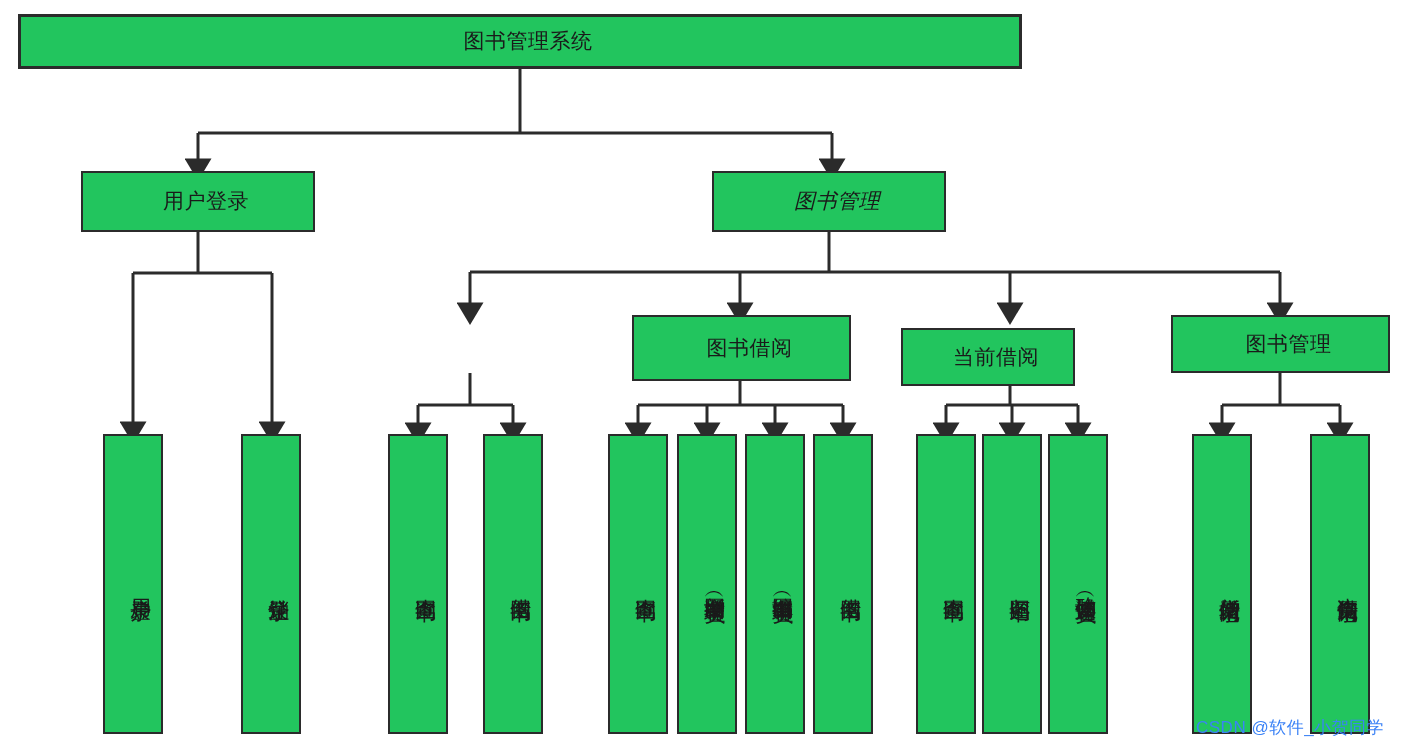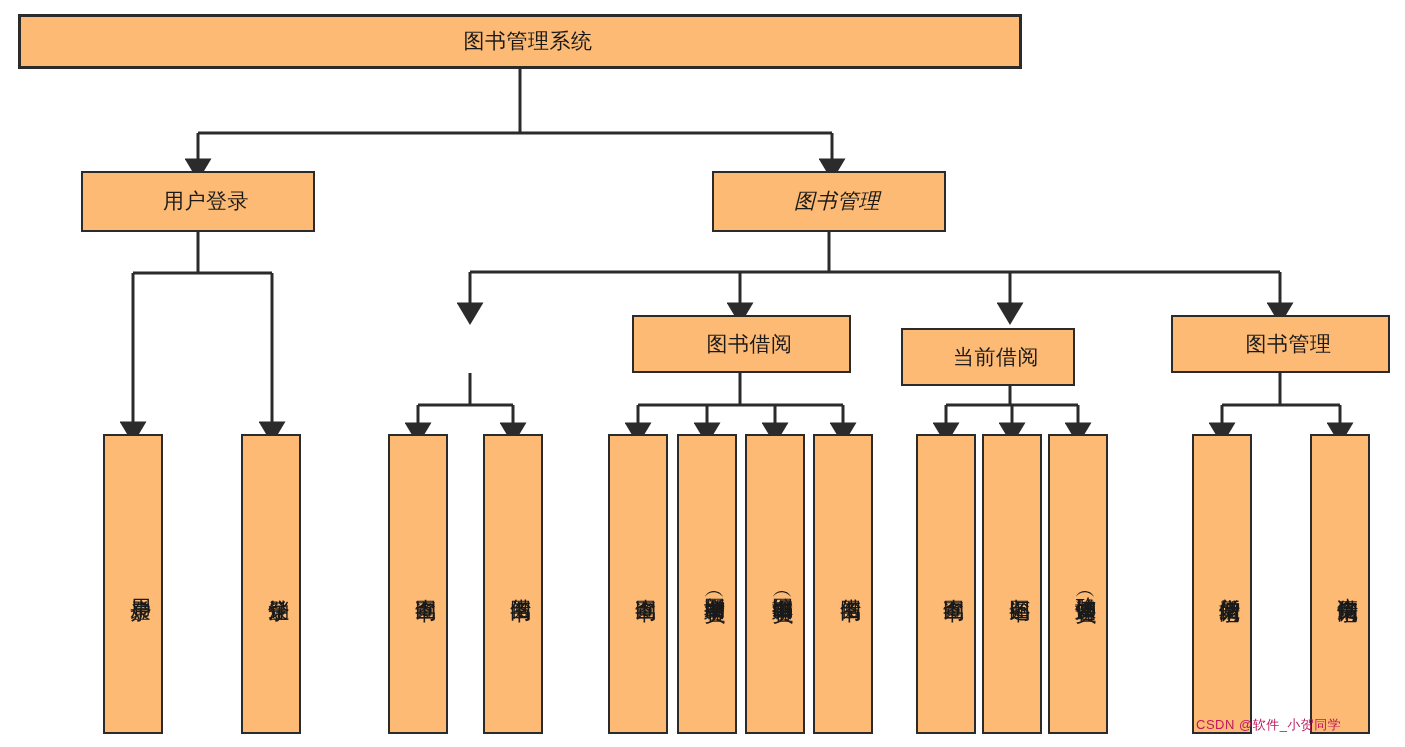--- a/index.html
+++ b/index.html
@@ -21,21 +21,21 @@
     position: absolute;
     left: 0;
     top: 0;
     width: 1405px;
     height: 747px;
     pointer-events: none;
   }
   .node {
     position: absolute;
     box-sizing: border-box;
-    background: #fdba74;
+    background: #22c55e;
     border: 2.5px solid #2b2b2b;
     display: flex;
     align-items: center;
     justify-content: center;
     padding-left: 16px;
   }
   .node-root {
     border-width: 3px;
   }
   .node-label {
@@ -53,22 +53,22 @@
     writing-mode: vertical-rl;
     text-orientation: upright;
     font-size: 21px;
     line-height: 1.32;
     letter-spacing: 1px;
     white-space: normal;
     max-height: 276px;
   }
   .watermark {
     position: absolute;
-    font-size: 13px;
-    color: #be185d;
+    font-size: 17px;
+    color: #3b82f6;
     white-space: nowrap;
     letter-spacing: 0.5px;
   }
 </style>
 </head>
 <body>
 
 <div id="diagram-root">
 
   <svg id="edges-layer" viewBox="0 0 1405 747" width="1405" height="747">
@@ -125,21 +125,21 @@
     <span class="node-label">图书管理系统</span>
   </div>
 
   <div class="node" style="left:81px; top:171px; width:234px; height:61px;">
     <span class="node-label">用户登录</span>
   </div>
   <div class="node" style="left:712px; top:171px; width:234px; height:61px;font-style:italic;">
     <span class="node-label">图书管理</span>
   </div>
 
-  <div class="node" style="left:632px; top:315px; width:219px; height:58px;">
+  <div class="node" style="left:632px; top:315px; width:219px; height:66px;">
     <span class="node-label">图书借阅</span>
   </div>
   <div class="node" style="left:901px; top:328px; width:174px; height:58px;align-items:center;">
     <span class="node-label">当前借阅</span>
   </div>
   <div class="node" style="left:1171px; top:315px; width:219px; height:58px;">
     <span class="node-label">图书管理</span>
   </div>
 
   <div class="node node-leaf" style="left:103px; top:434px; width:60px; height:300px;">

